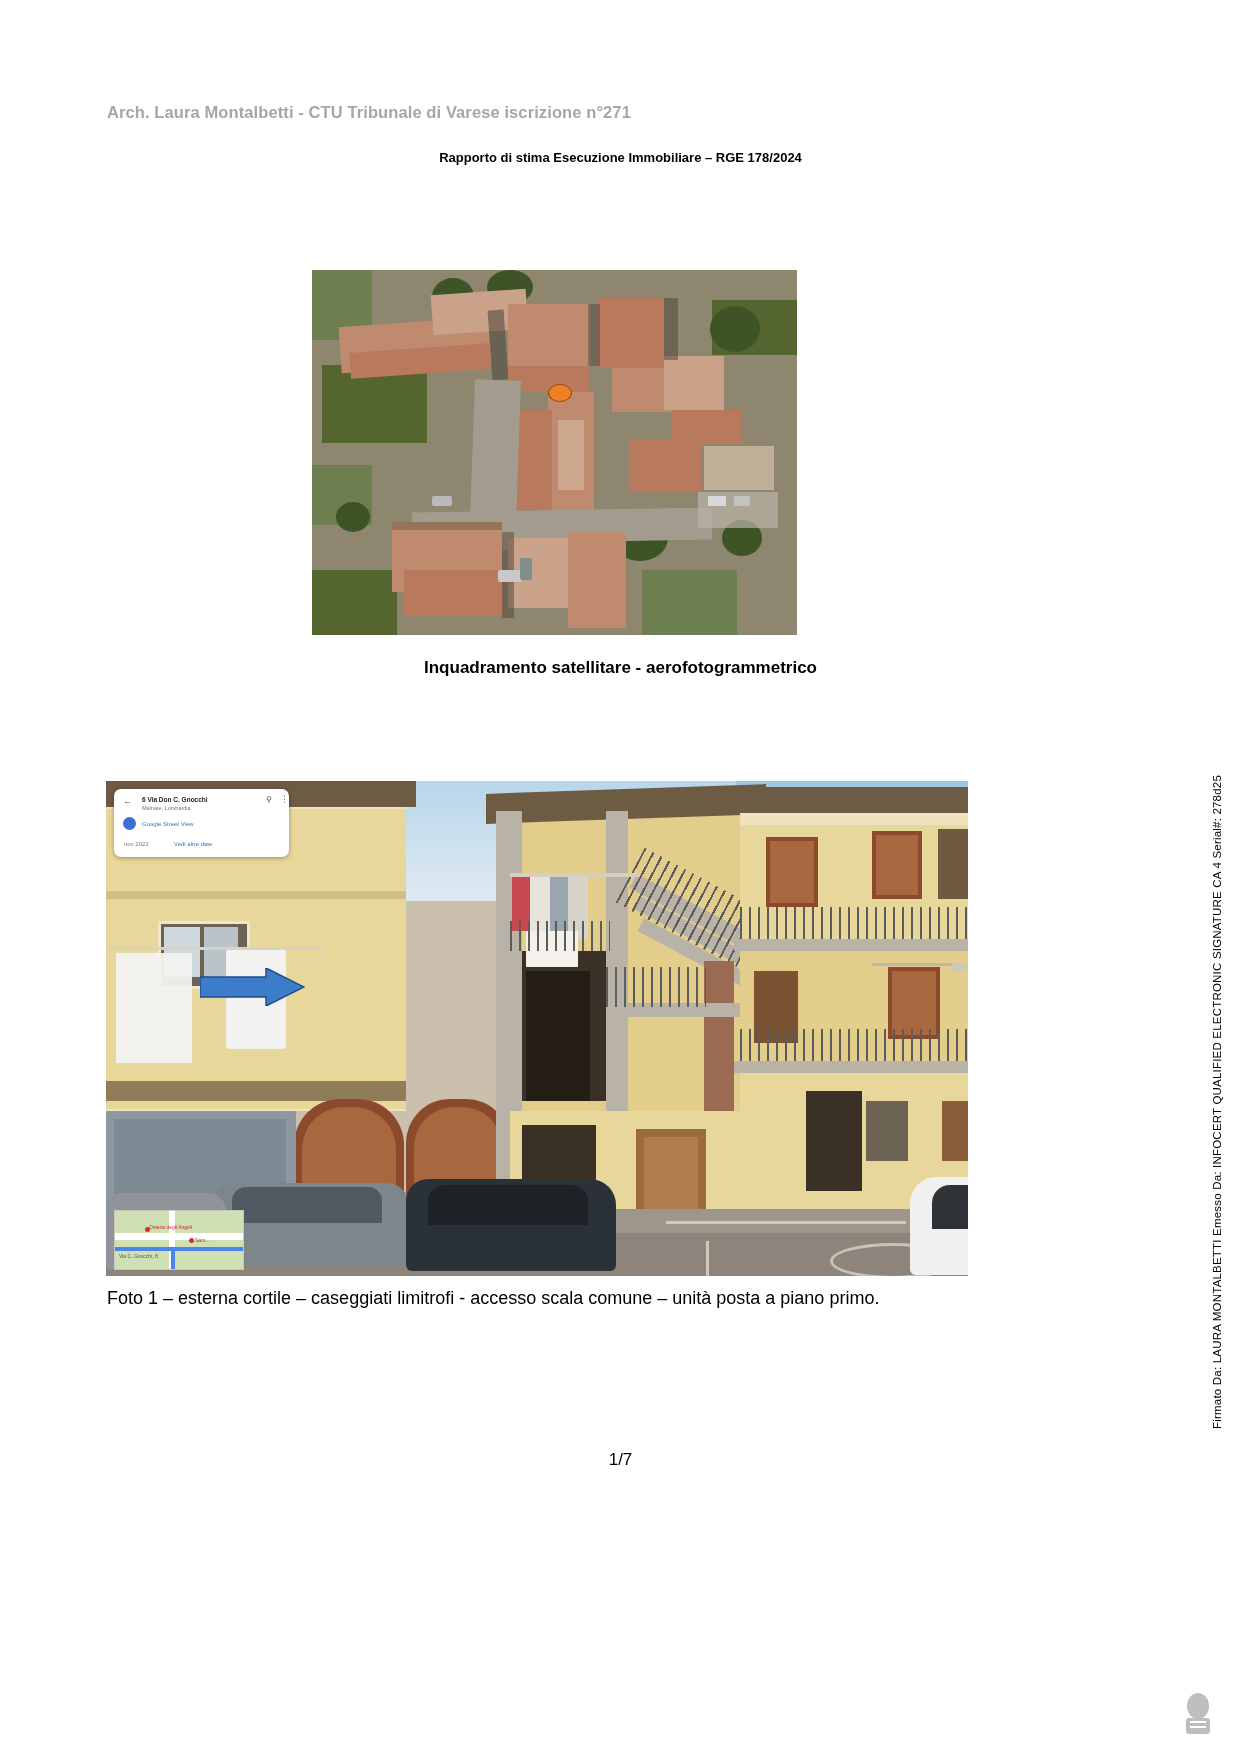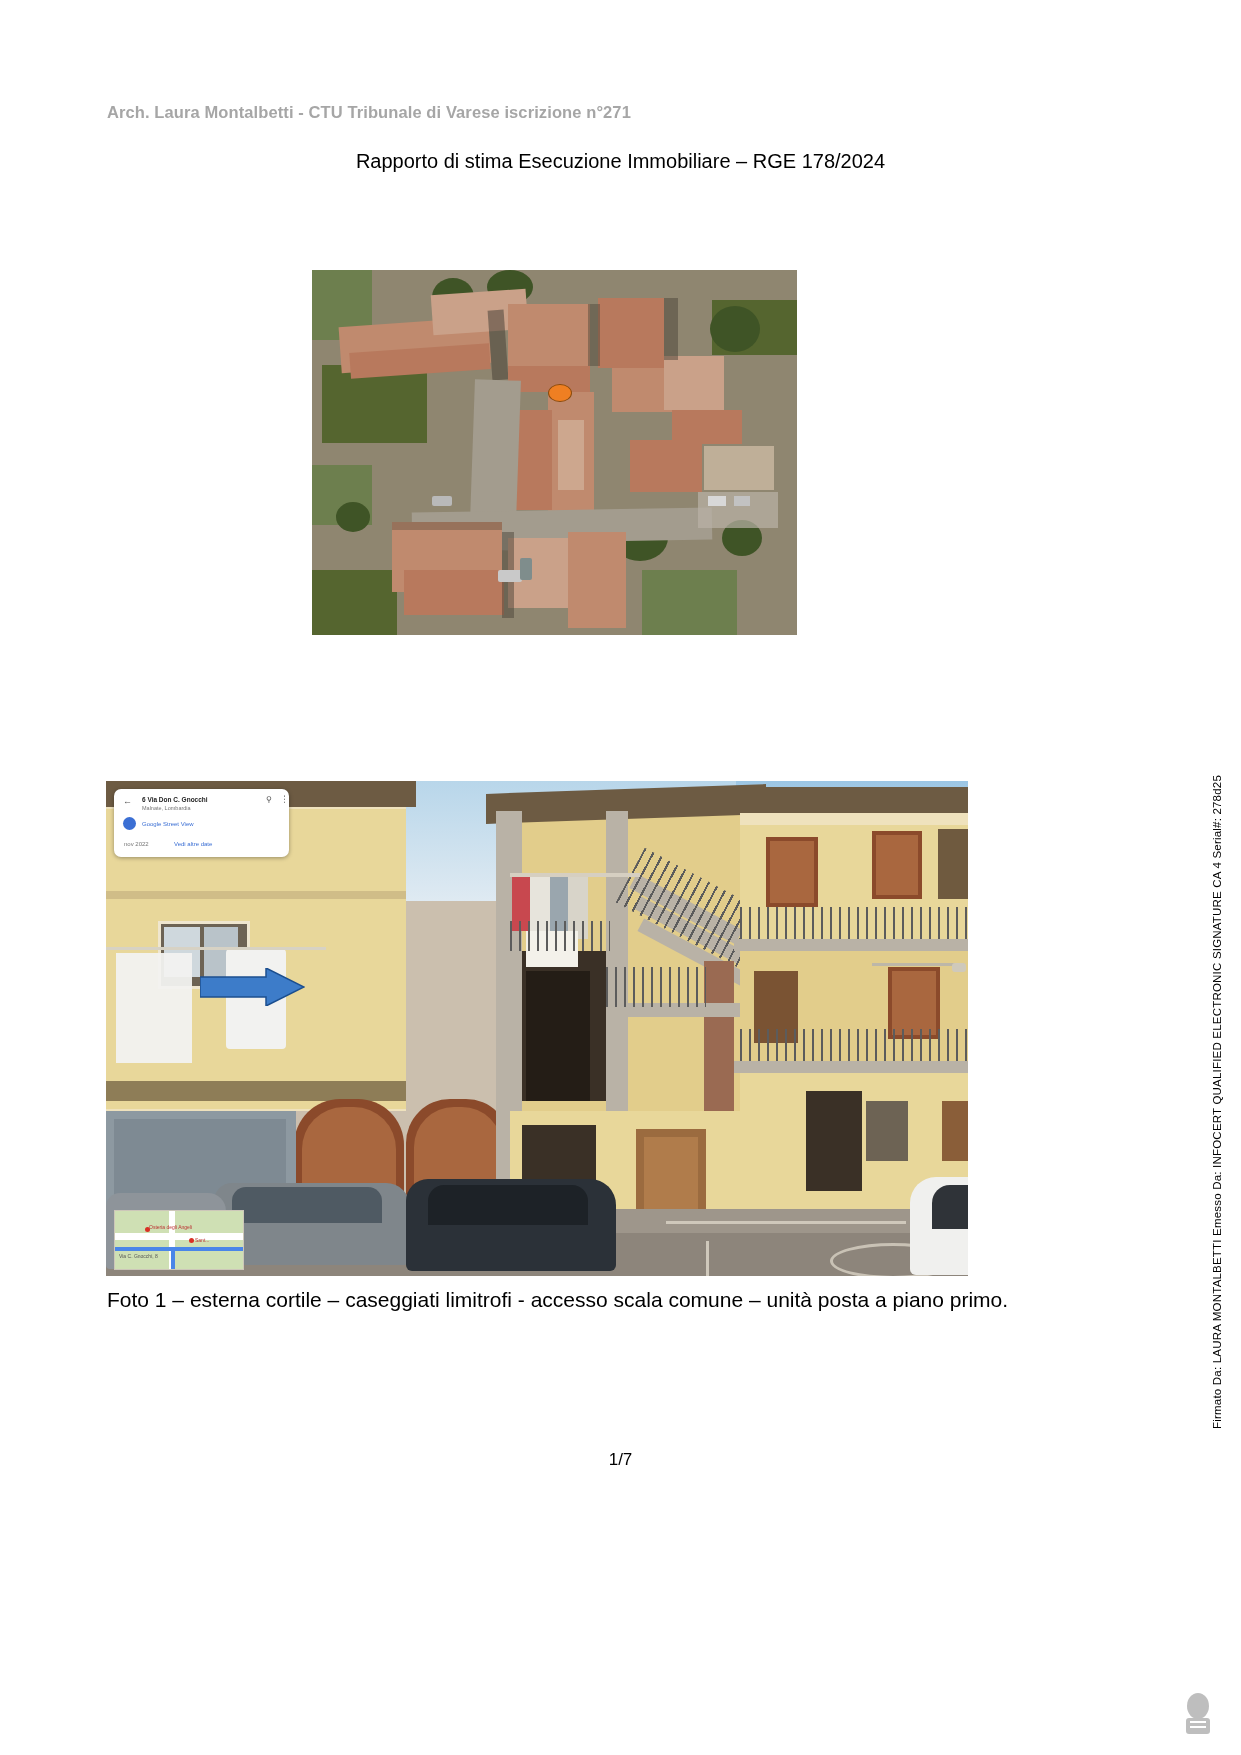--- a/index.html
+++ b/index.html
@@ -27,22 +27,22 @@
     color: #a6a6a6;
     letter-spacing: 0.1px;
     white-space: nowrap;
   }
   .subtitle {
     position: absolute;
     left: 0;
     right: 0;
     top: 150px;
     text-align: center;
-    font-size: 20px;
-    font-weight: normal;
+    font-size: 13px;
+    font-weight: bold;
     color: #000;
   }
   .doc-title {
     position: absolute;
     left: 0;
     right: 0;
     top: 193px;
     text-align: center;
     font-size: 17px;
     font-weight: bold;
@@ -173,21 +173,21 @@
   .mm-pin { width: 5px; height: 5px; border-radius: 50%; background: #d93025; }
 
   .arrow-wrap {
     left: 94px; top: 187px; width: 105px; height: 38px;
   }
 
   .photo-caption {
     position: absolute;
     left: 107px;
     top: 1288px;
-    font-size: 21px;
+    font-size: 18px;
     color: #000;
     white-space: nowrap;
   }
   .page-number {
     position: absolute;
     left: 0; right: 0;
     top: 1450px;
     text-align: center;
     font-size: 17px;
   }
@@ -273,20 +273,21 @@
       <div style="left:186px;top:300px;width:24px;height:12px;background:#c9c9c9;border-radius:2px;"></div>
       <div style="left:208px;top:288px;width:12px;height:22px;background:#7f8d8c;border-radius:2px;"></div>
       <div style="left:120px;top:226px;width:20px;height:10px;background:#b9b9b9;border-radius:2px;"></div>
 
       <div class="shadow" style="left:276px;top:34px;width:12px;height:62px;opacity:.45;"></div>
       <div class="shadow" style="left:80px;top:252px;width:110px;height:8px;opacity:.35;"></div>
     </div>
     <div class="sat-marker"></div>
   </div>
 
+  <div class="cap-sat">Inquadramento satellitare - aerofotogrammetrico</div>
 
   <div class="photo-wrap">
 
     <div class="sky" style="left:0;top:0;width:862px;height:120px;"></div>
     <div style="left:630px;top:0;width:232px;height:70px;background:linear-gradient(#9cc6e4,#cfe2ef);"></div>
 
     <div class="wall-cream" style="left:0;top:0;width:300px;height:330px;"></div>
     <div class="wall-yellow" style="left:0;top:28px;width:300px;height:300px;"></div>
     <div class="roof-eave" style="left:0;top:0;width:310px;height:26px;"></div>
     <div class="wall-shadow" style="left:0;top:110px;width:300px;height:8px;opacity:.5;"></div>

